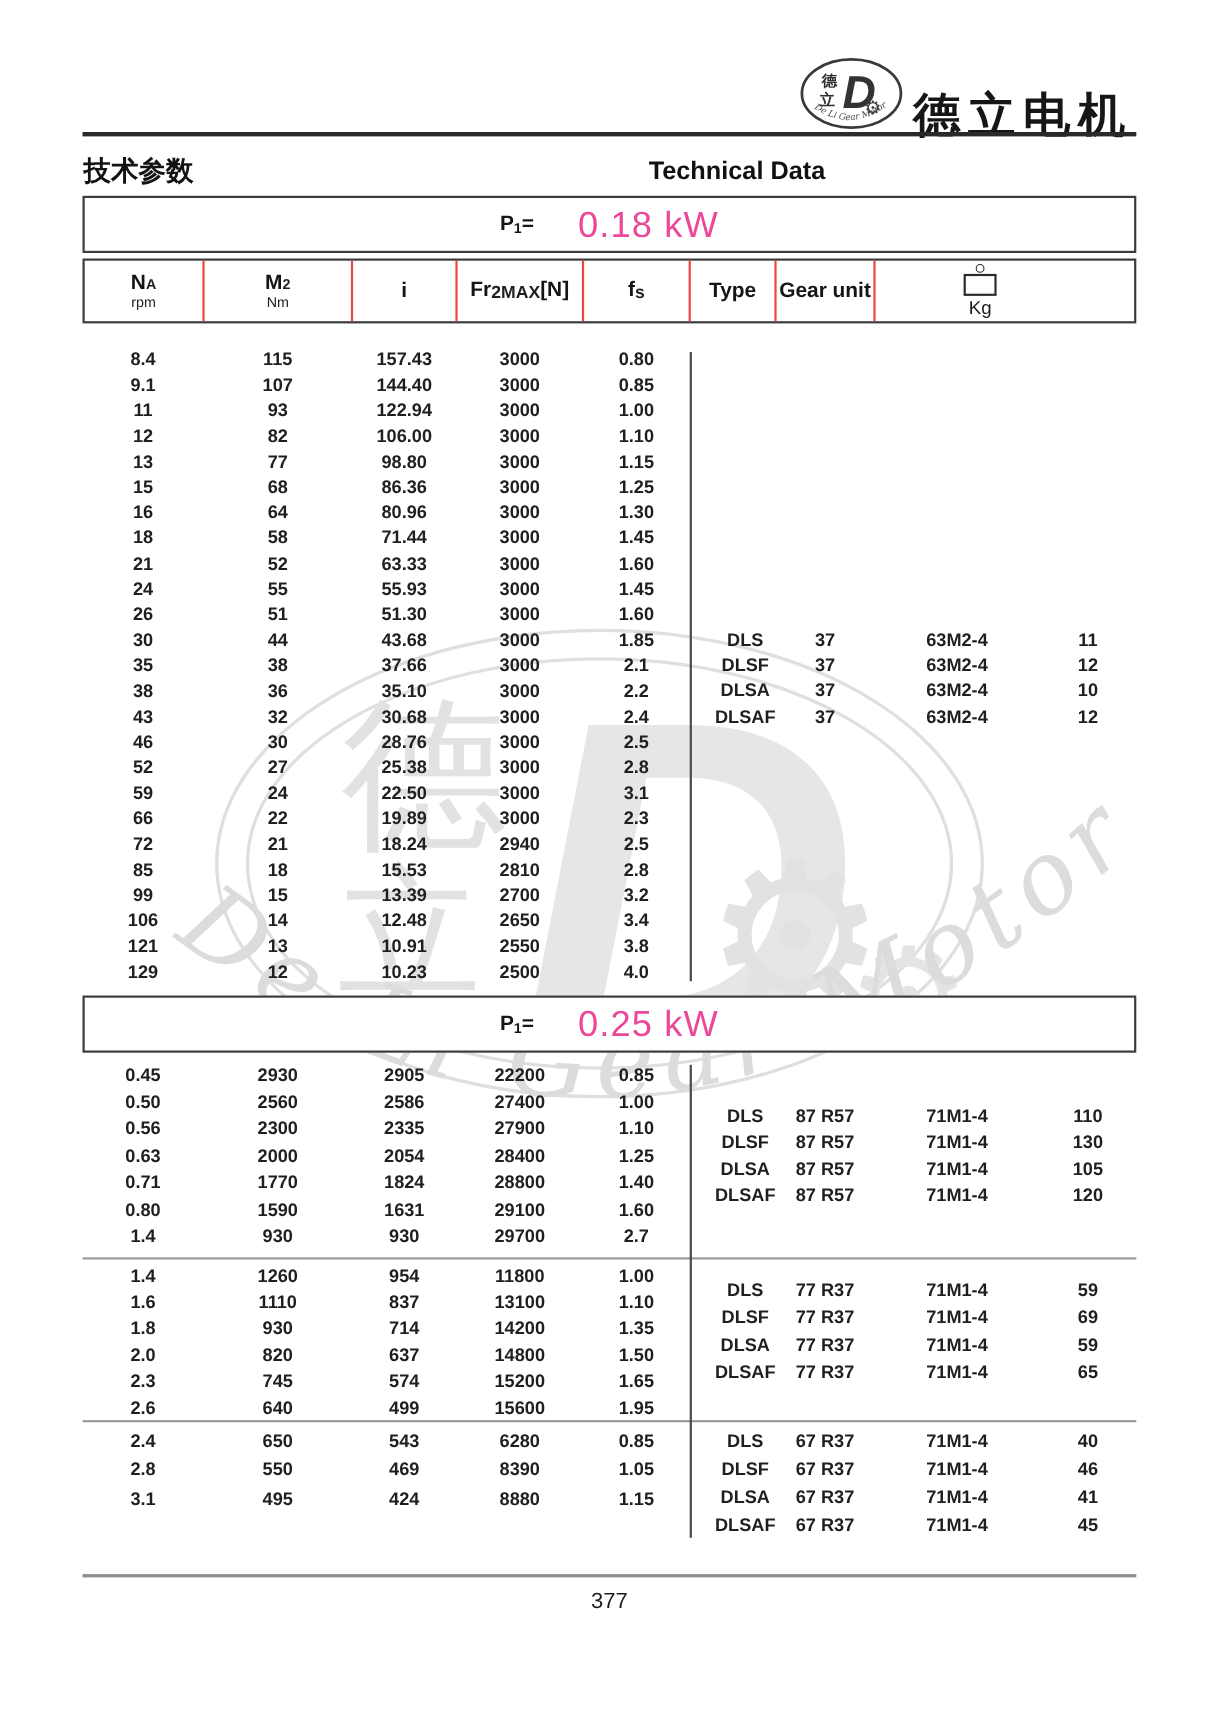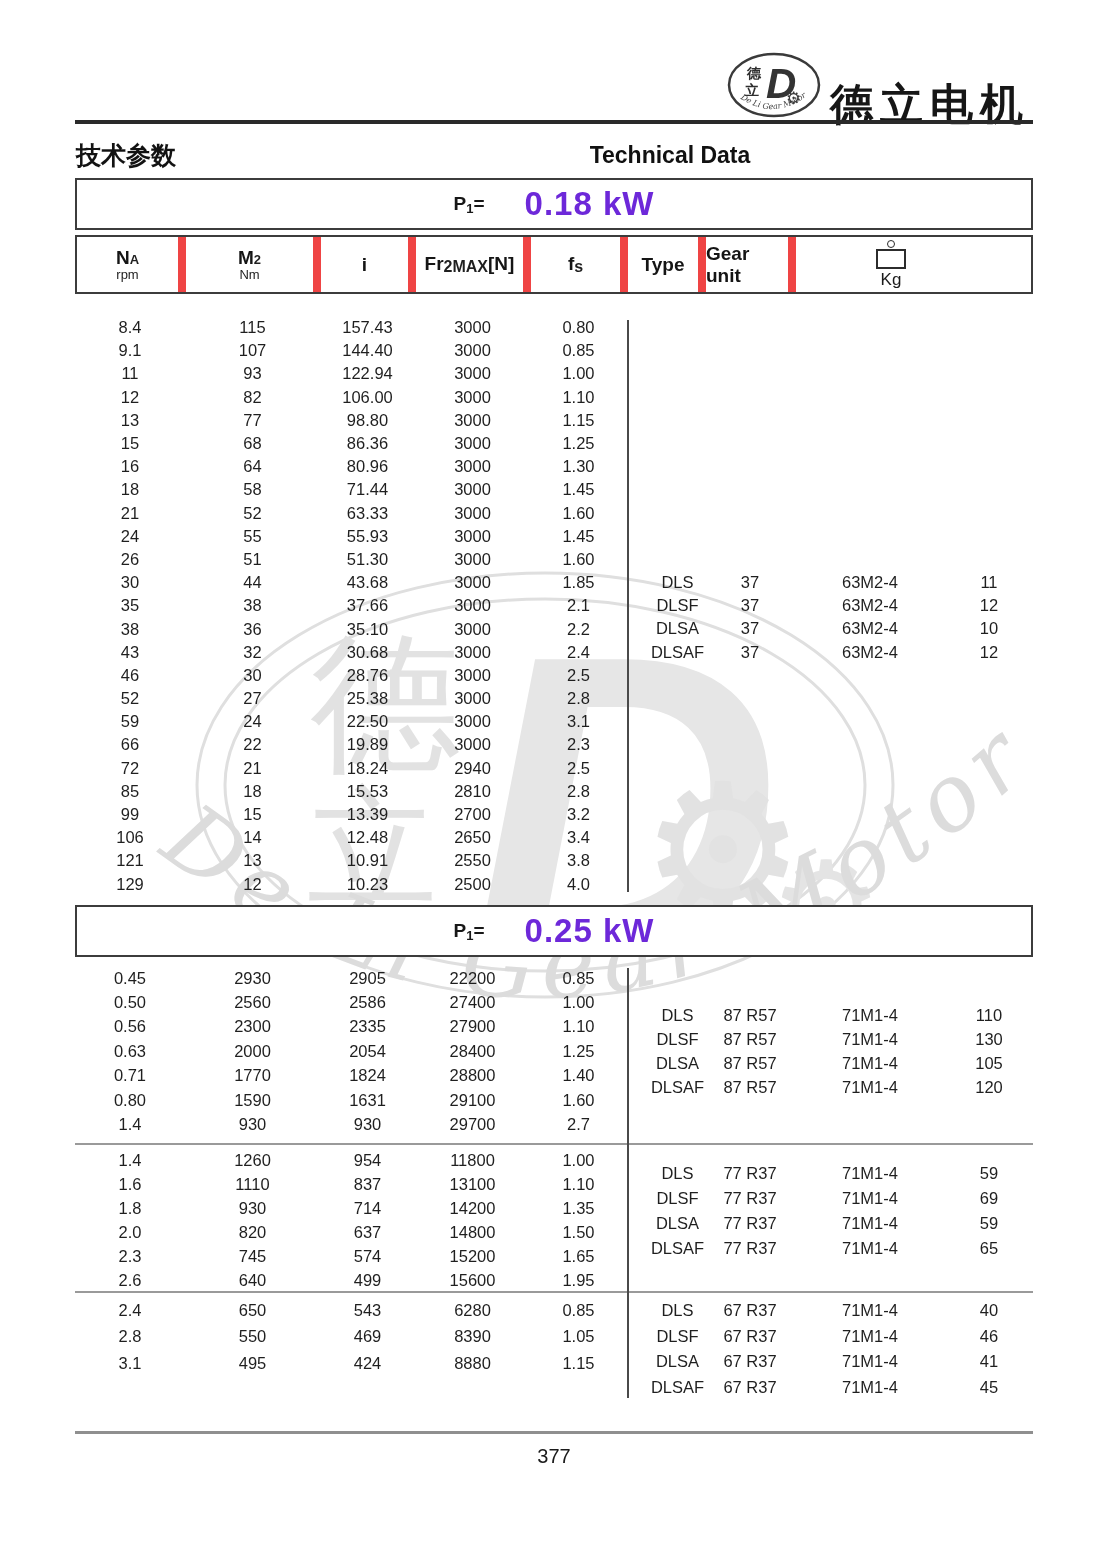--- a/index.html
+++ b/index.html
@@ -23,48 +23,48 @@
 
   
   .banner{
     left:75px;width:954px;height:48px;border:2px solid #3c3c3c;background:#fff;
     display:flex;align-items:center;justify-content:center;gap:40px;
   }
   .banner-1{top:178px;}
   .banner-2{top:905px;}
   .p-small{font-size:19px;font-weight:bold;color:#171717;}
   .p-sub{font-size:13px;font-weight:bold;vertical-align:-3px;}
-  .p-big{font-size:33px;font-weight:bold;color:#6d28d9;letter-spacing:1px;}
+  .p-big{font-size:33px;font-weight:normal;color:#ec4899;letter-spacing:1px;}
 
   
   .hdr{
     left:75px;top:235px;width:954px;height:55px;border:2px solid #3c3c3c;background:#fff;
     display:grid;grid-template-columns:109px 135px 95px 115px 97px 78px 90px 148px auto;
   }
   .hcell{
-    border-right:8px solid #ef4444;display:flex;flex-direction:column;
+    border-right:2px solid #ef4444;display:flex;flex-direction:column;
     align-items:center;justify-content:center;line-height:1.12;
   }
   .hcell:last-child{border-right:none;margin-left:42px;}
   .hmain{font-size:19px;font-weight:bold;color:#151515;}
   .hsub{font-size:13px;font-weight:bold;}
   .hsub-low{font-size:16px;font-weight:bold;vertical-align:-2px;}
   .hunit{font-size:13px;color:#222;}
   .kg-knob{width:6px;height:6px;border:1.5px solid #2c2c2c;border-radius:50%;background:#fff;}
   .kg-body{width:26px;height:16px;border:2px solid #2c2c2c;margin-top:1px;background:#fff;}
   .kg-label{font-size:17px;color:#1b1b1b;margin-top:1px;}
 
   
   .dataarea{left:75px;width:958px;}
   .area-018{top:316px;height:582px;}
   .area-025{top:966px;height:440px;}
   .leftrows,.rightrows{position:absolute;}
   .leftrows{left:0;top:0;}
   .rightrows{left:552px;}
-  .trow{display:grid;align-items:center;}
+  .trow{display:grid;align-items:center;font-weight:bold;}
   .leftrows .trow{grid-template-columns:110px 135px 95px 115px 97px;}
   .rightrows .trow{grid-template-columns:78px 90px 150px 88px;}
   .tcell{text-align:center;font-size:16.5px;color:#1f1f1f;white-space:nowrap;}
   .rightrows .tcell:first-child{text-align:center;padding-left:23px;}
 
   .r018 .trow{height:23.2px;}
   .rr018{top:255px;}  .rr018 .trow{height:23.2px;}
 
   .g1-left{top:0;}      .g1-left .trow{height:24.4px;}
   .g1-right{top:37px;}  .g1-right .trow{height:24px;}

